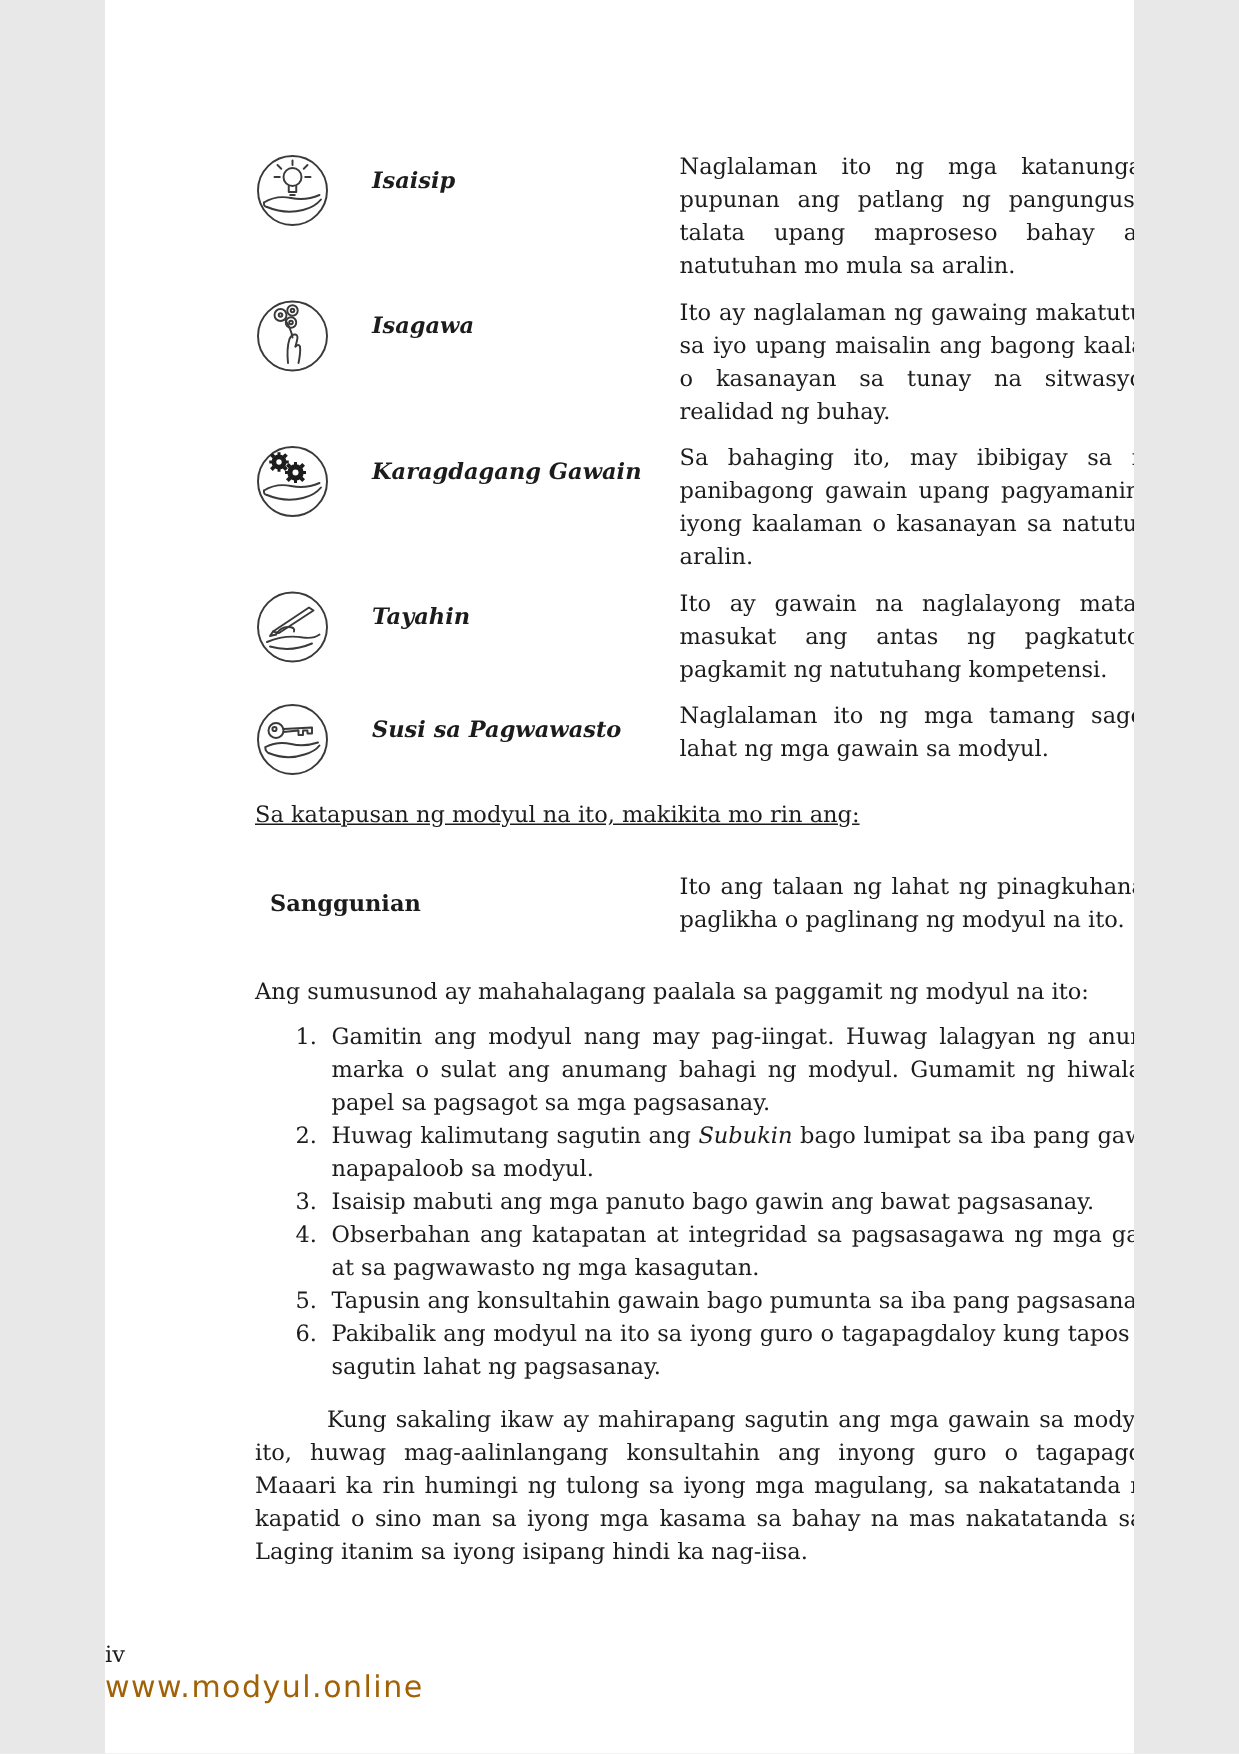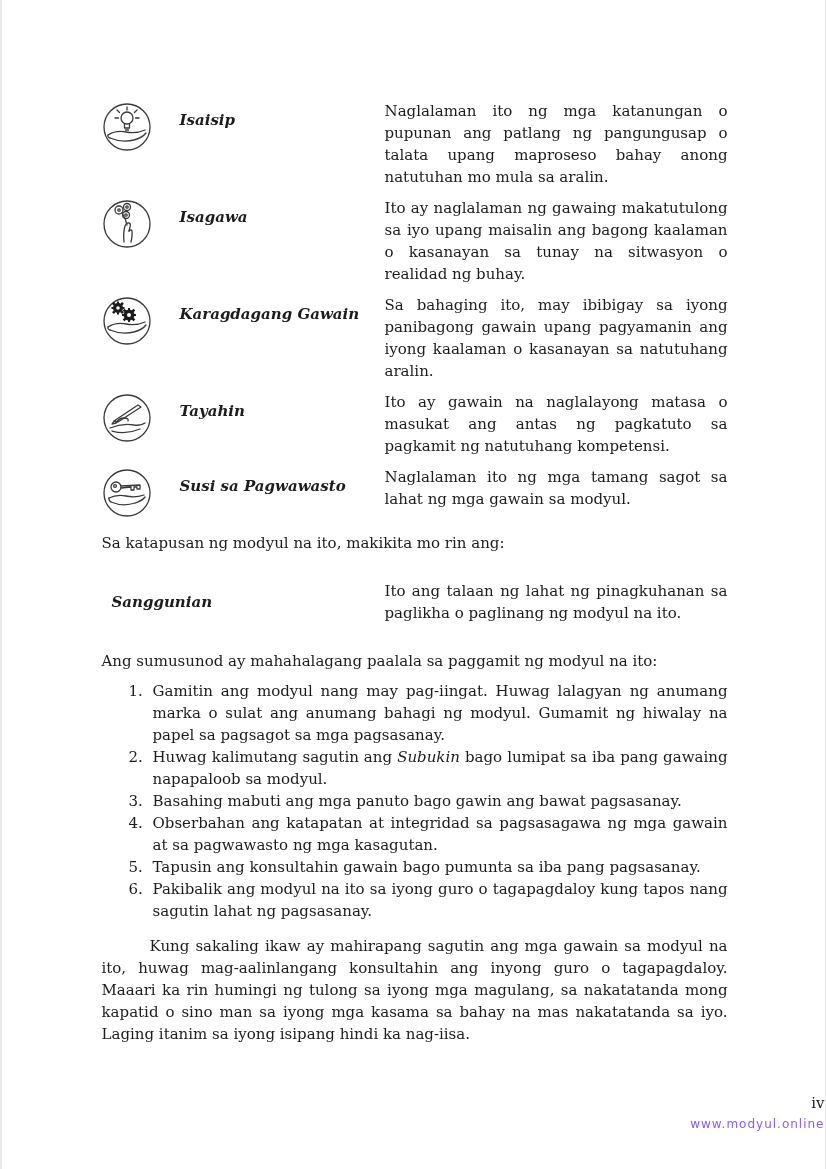--- a/index.html
+++ b/index.html
@@ -1,19 +1,19 @@
 <!DOCTYPE html>
 <html><head>
 <meta charset="utf-8">
 <style>
   * { margin: 0; padding: 0; box-sizing: border-box; }
   html, body { background: #e8e8e8; }
   .page {
     position: relative;
-    width: 823px;
+    width: 686px;
     height: 1169px;
     margin: 0 auto;
     background: #ffffff;
     font-family: "DejaVu Serif", "Liberation Serif", serif;
     font-size: 15px;
     line-height: 22px;
     color: #1c1c1c;
     overflow: hidden;
   }
   .content {
@@ -33,29 +33,28 @@
   .legend-icon { width: 50px; height: 50px; margin-top: 2px; }
   .legend-label {
     font-weight: bold;
     font-style: italic;
     padding-top: 9px;
     padding-right: 12px;
   }
   .legend-desc { text-align: justify; }
 
   
-  .closing-note { margin-top: 14px; }
+  .closing-note { margin-top: 14px; text-decoration: underline; }
   .sanggunian-row {
     display: grid;
     grid-template-columns: 283px 343px;
     margin-top: 26px;
   }
   .sanggunian-label {
     font-weight: bold;
-    font-style: italic;
     padding-left: 10px;
     padding-top: 11px;
   }
   .reminders-intro { margin-top: 26px; }
 
   
   .reminders { margin-top: 8px; padding-left: 27px; }
   .reminder-item { display: grid; grid-template-columns: 24px 1fr; }
   .reminder-number { }
   .reminder-text { text-align: justify; }
@@ -67,32 +66,32 @@
     text-align: justify;
     text-indent: 48px;
   }
 
   
   .page-number {
     position: absolute;
     top: 1092px;
     left: 0;
     width: 100%;
-    text-align: right;
+    text-align: left;
   }
   .watermark {
     position: absolute;
     top: 1113px;
     left: 0;
     width: 100%;
-    text-align: right;
+    text-align: left;
     font-family: "DejaVu Sans", "Liberation Sans", sans-serif;
-    font-size: 12px;
+    font-size: 20px;
     letter-spacing: 1px;
-    color: #8b5cf6;
+    color: #a16207;
   }
 
   .icon-stroke { fill: none; stroke: #3a3a3a; stroke-width: 1.3; stroke-linecap: round; stroke-linejoin: round; }
   .icon-fill { fill: #1c1c1c; stroke: none; }
 </style>
 </head>
 <body>
 
 <div class="page">
   <div class="content">
@@ -208,21 +207,21 @@
       <div class="reminder-item">
         <div class="reminder-number">1.</div>
         <div class="reminder-text">Gamitin ang modyul nang may pag-iingat. Huwag lalagyan ng anumang marka o sulat ang anumang bahagi ng modyul. Gumamit ng hiwalay na papel sa pagsagot sa mga pagsasanay.</div>
       </div>
       <div class="reminder-item">
         <div class="reminder-number">2.</div>
         <div class="reminder-text"><span>Huwag kalimutang sagutin ang </span><span class="italic-term">Subukin</span><span> bago lumipat sa iba pang gawaing napapaloob sa modyul.</span></div>
       </div>
       <div class="reminder-item">
         <div class="reminder-number">3.</div>
-        <div class="reminder-text">Basahing mabuti ang mga panuto bago gawin ang bawat pagsasanay.</div>
+        <div class="reminder-text">Isaisip mabuti ang mga panuto bago gawin ang bawat pagsasanay.</div>
       </div>
       <div class="reminder-item">
         <div class="reminder-number">4.</div>
         <div class="reminder-text">Obserbahan ang katapatan at integridad sa pagsasagawa ng mga gawain at sa pagwawasto ng mga kasagutan.</div>
       </div>
       <div class="reminder-item">
         <div class="reminder-number">5.</div>
         <div class="reminder-text">Tapusin ang konsultahin gawain bago pumunta sa iba pang pagsasanay.</div>
       </div>
       <div class="reminder-item">

